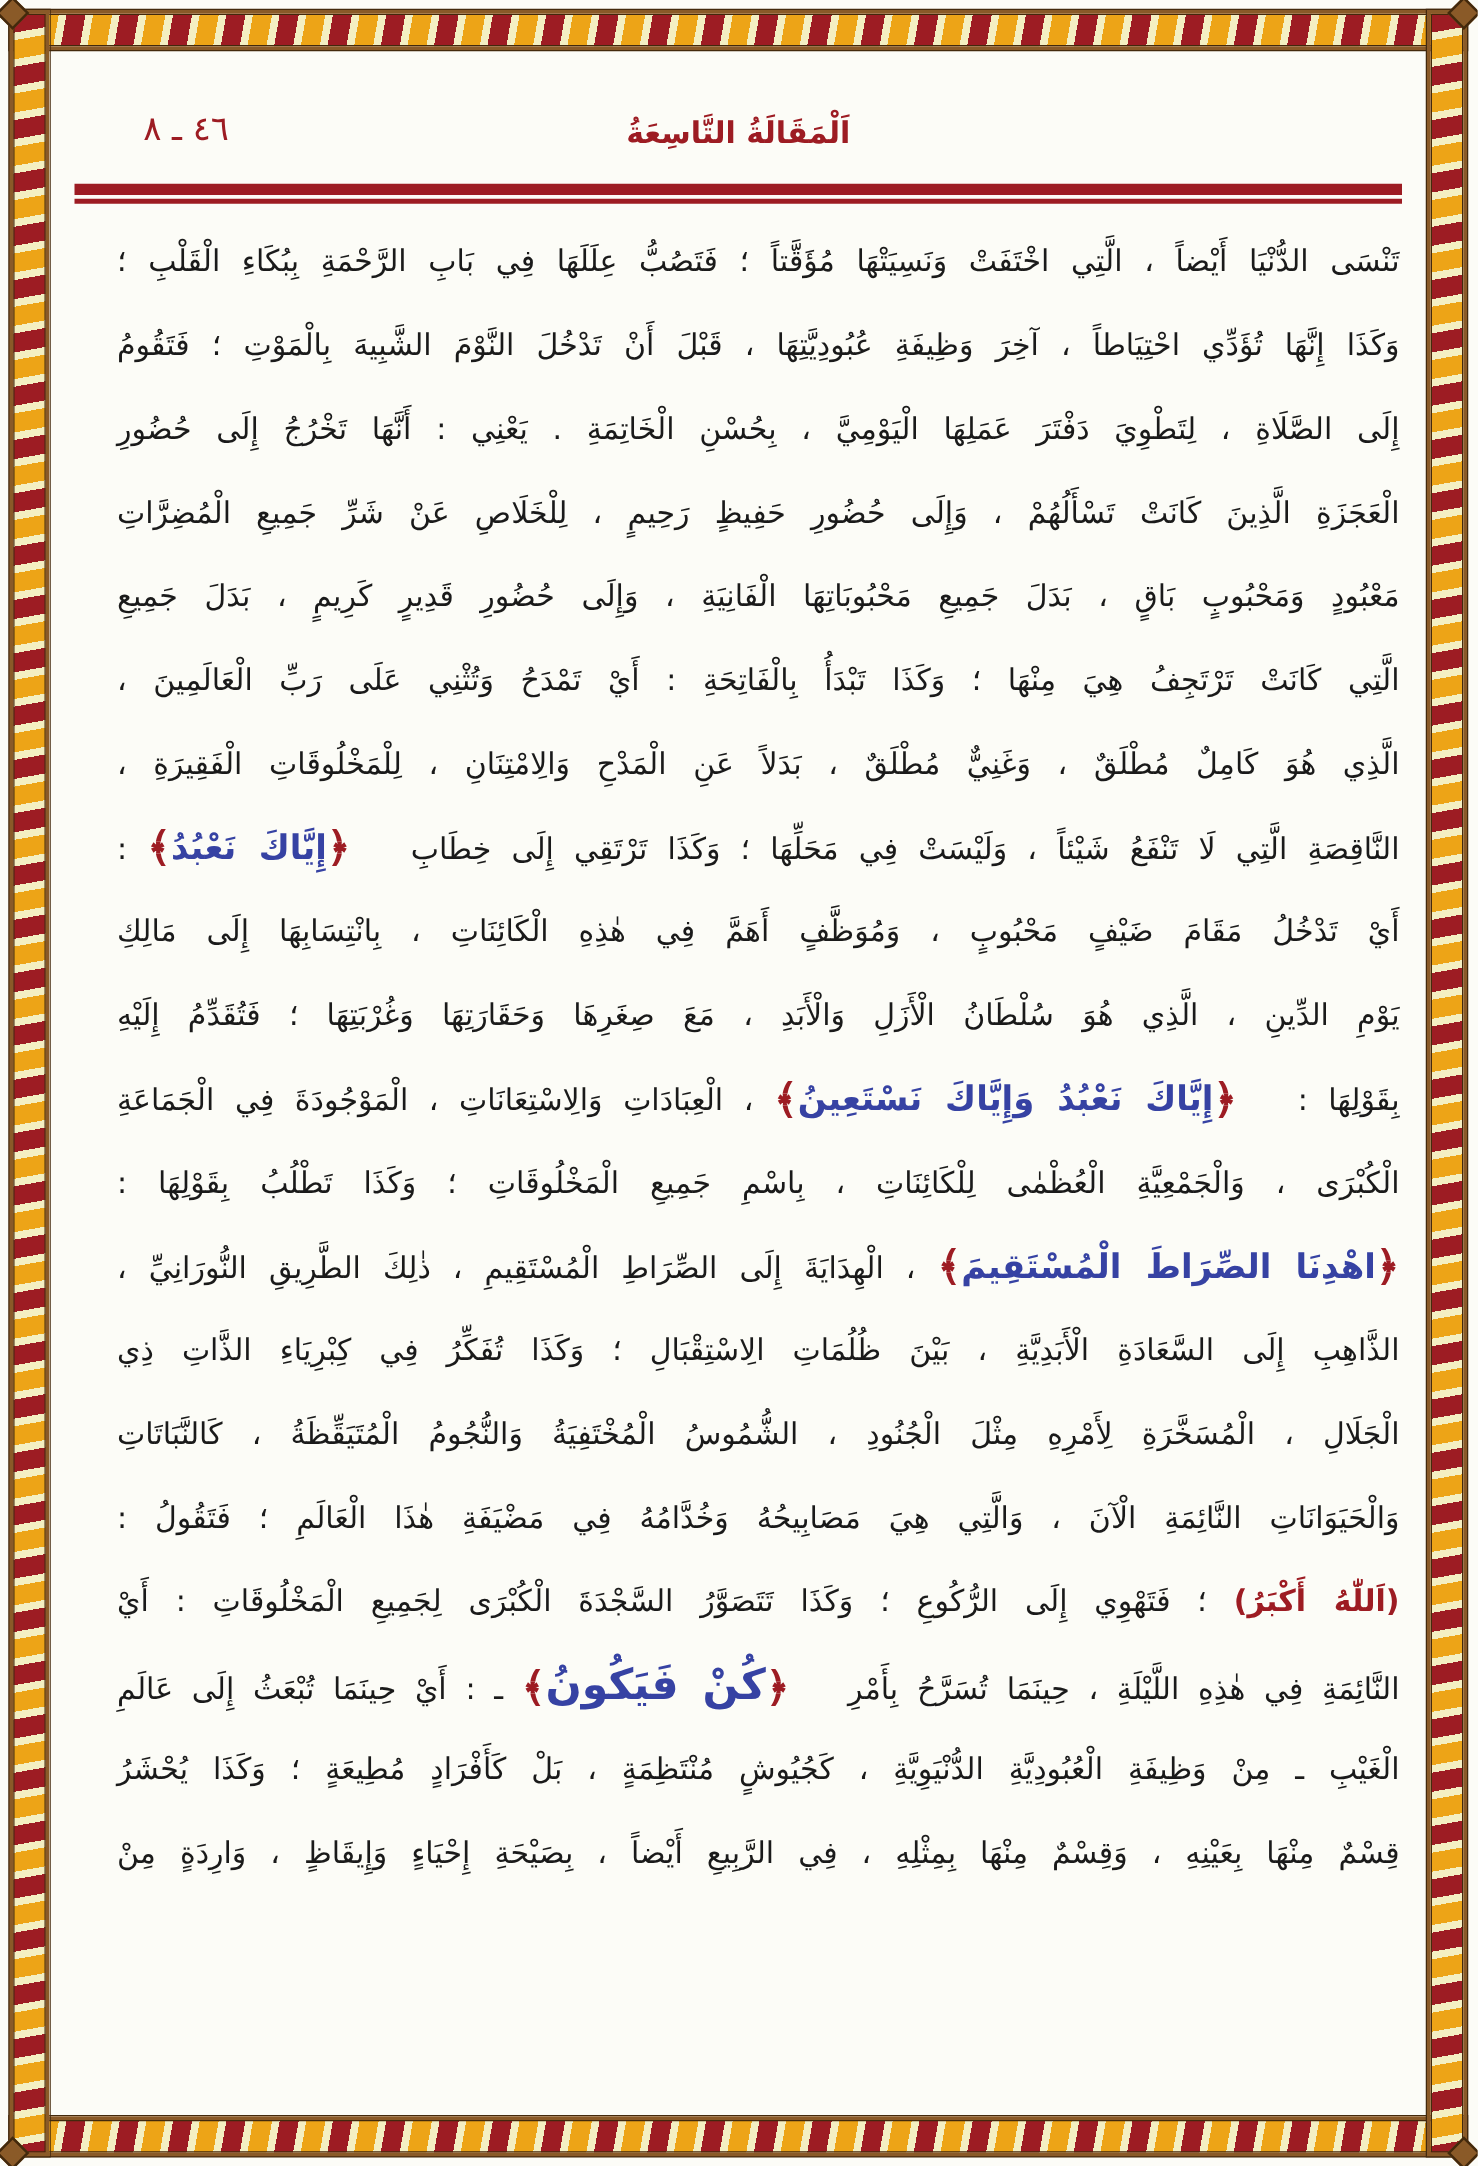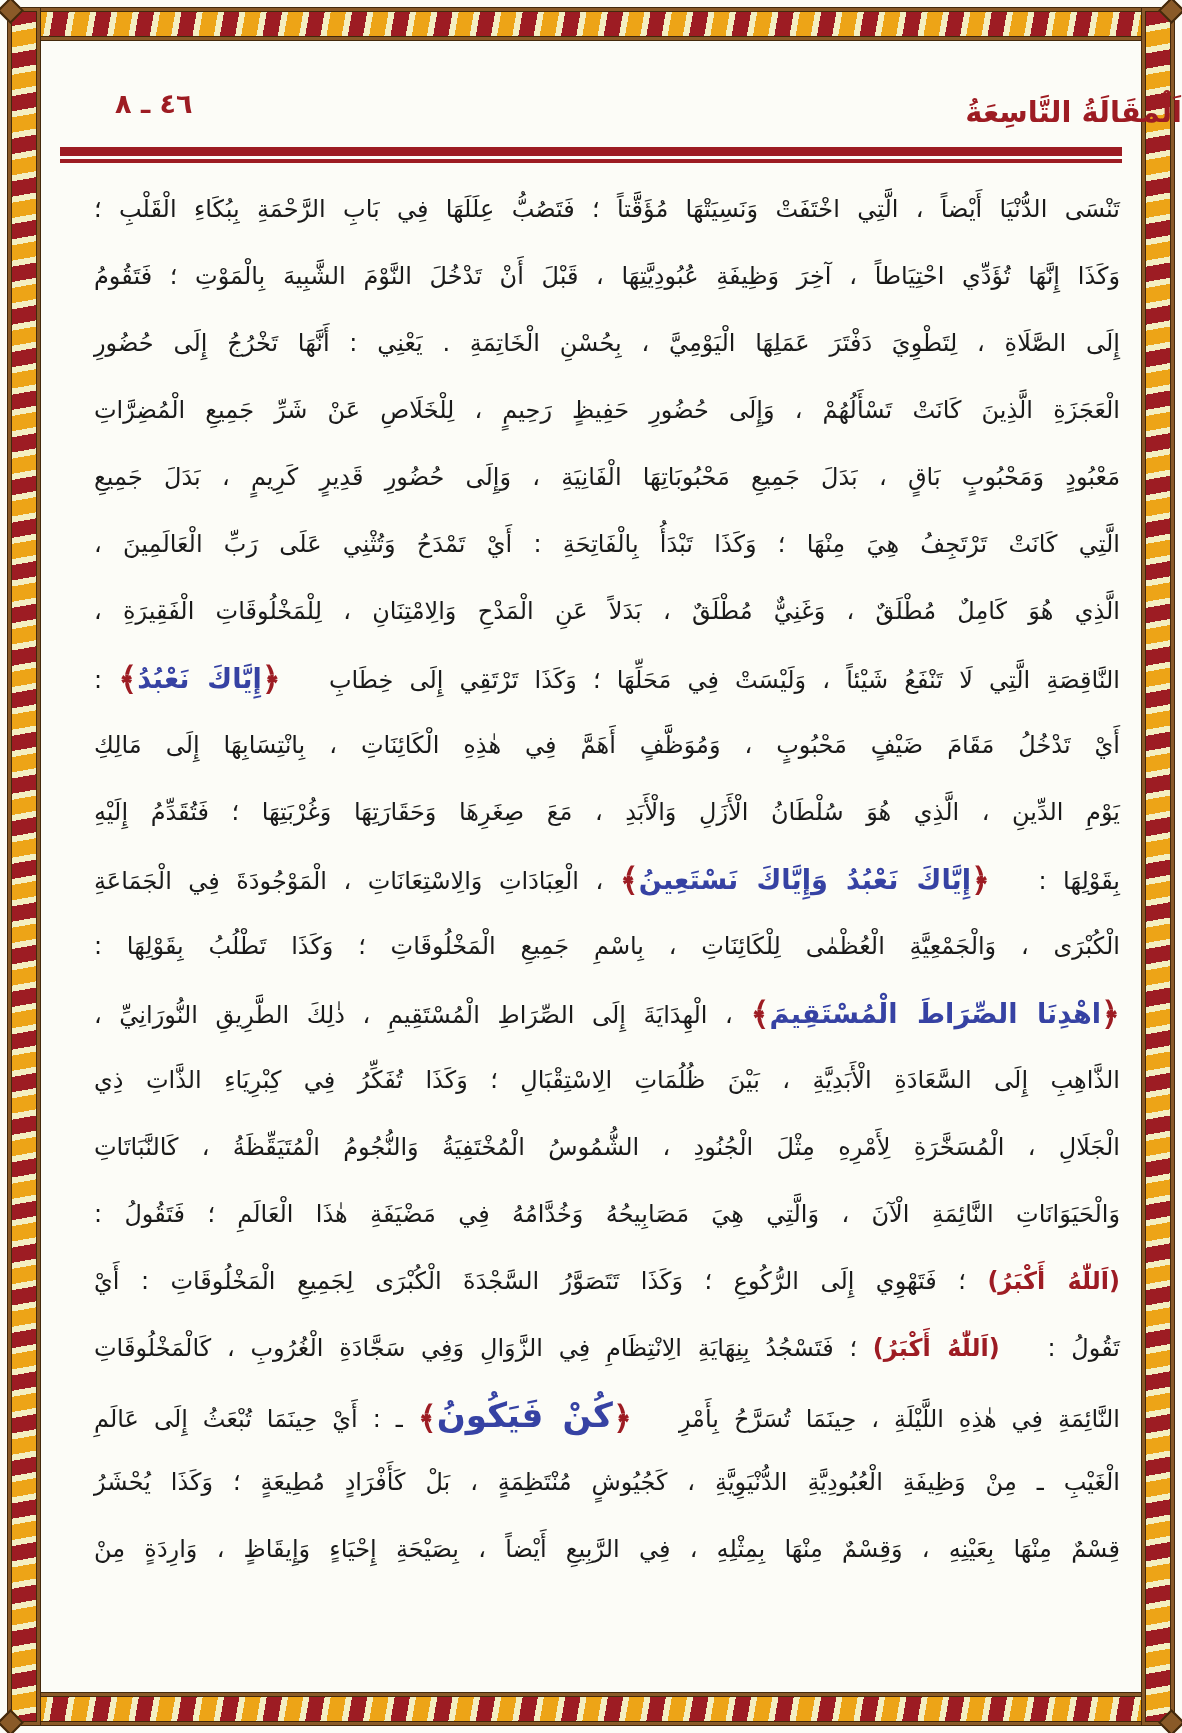--- a/index.html
+++ b/index.html
@@ -27,24 +27,24 @@
       var(--border-gold,#EDA417) 21px 36px,
       var(--border-cream,#F4EFC2) 36px 42px);}
   .strip-top{top:8px;} .strip-bottom{bottom:8px;}
   .strip-left{left:8px;} .strip-right{right:8px;}
   .corner{position:absolute;width:15px;height:15px;background:var(--border-brown,#8A5A28);
           border:2px solid var(--border-dark,#43290C);transform:rotate(45deg);}
   .corner-tl{top:1px;left:1px;} .corner-tr{top:1px;right:1px;}
   .corner-bl{bottom:1px;left:1px;} .corner-br{bottom:1px;right:1px;}
 
   
-  .title{position:absolute;top:76px;left:0;right:0;
-         font-size:29px;font-weight:bold;color:var(--accent-red,#9D1C23);}
+  .title{position:absolute;top:76px;left:0;right:0;text-align:center;
+         font-size:24px;font-weight:bold;color:var(--accent-red,#9D1C23);}
   .page-marker{position:absolute;top:88px;left:115px;
-         font-size:27px;font-weight:bold;color:var(--accent-red,#9D1C23);direction:rtl;}
+         font-size:27px;font-weight:normal;color:var(--accent-red,#9D1C23);direction:rtl;}
   .rule{position:absolute;top:147px;left:60px;right:60px;}
   .rule-thick{height:9px;background:var(--accent-red,#9D1C23);}
   .rule-gap{height:3px;}
   .rule-thin{height:4px;background:var(--accent-red,#9D1C23);}
 
   
   .body-text{position:absolute;top:176px;right:62px;left:62px;direction:rtl;
              color:var(--body-text,#1A1A1A);}
   .line{height:67px;line-height:67px;font-size:24px;
         text-align:justify;text-align-last:justify;white-space:nowrap;overflow:visible;}
@@ -89,19 +89,18 @@
       <div class="line"><span class="seg-text">النَّاقِصَةِ الَّتِي لَا تَنْفَعُ شَيْئاً ، وَلَيْسَتْ فِي مَحَلِّهَا ؛ وَكَذَا تَرْتَقِي إِلَى خِطَابِ </span><span class="seg-bracket">﴿</span><span class="seg-quran">إِيَّاكَ نَعْبُدُ</span><span class="seg-bracket">﴾</span><span class="seg-text"> :</span></div>
       <div class="line"><span class="seg-text">أَيْ تَدْخُلُ مَقَامَ ضَيْفٍ مَحْبُوبٍ ، وَمُوَظَّفٍ أَهَمَّ فِي هٰذِهِ الْكَائِنَاتِ ، بِانْتِسَابِهَا إِلَى مَالِكِ</span></div>
       <div class="line"><span class="seg-text">يَوْمِ الدِّينِ ، الَّذِي هُوَ سُلْطَانُ الْأَزَلِ وَالْأَبَدِ ، مَعَ صِغَرِهَا وَحَقَارَتِهَا وَغُرْبَتِهَا ؛ فَتُقَدِّمُ إِلَيْهِ</span></div>
       <div class="line"><span class="seg-text">بِقَوْلِهَا : </span><span class="seg-bracket">﴿</span><span class="seg-quran">إِيَّاكَ نَعْبُدُ وَإِيَّاكَ نَسْتَعِينُ</span><span class="seg-bracket">﴾</span><span class="seg-text"> ، الْعِبَادَاتِ وَالِاسْتِعَانَاتِ ، الْمَوْجُودَةَ فِي الْجَمَاعَةِ</span></div>
       <div class="line"><span class="seg-text">الْكُبْرَى ، وَالْجَمْعِيَّةِ الْعُظْمٰى لِلْكَائِنَاتِ ، بِاسْمِ جَمِيعِ الْمَخْلُوقَاتِ ؛ وَكَذَا تَطْلُبُ بِقَوْلِهَا :</span></div>
       <div class="line"><span class="seg-bracket">﴿</span><span class="seg-quran">اهْدِنَا الصِّرَاطَ الْمُسْتَقِيمَ</span><span class="seg-bracket">﴾</span><span class="seg-text"> ، الْهِدَايَةَ إِلَى الصِّرَاطِ الْمُسْتَقِيمِ ، ذٰلِكَ الطَّرِيقِ النُّورَانِيِّ ،</span></div>
       <div class="line"><span class="seg-text">الذَّاهِبِ إِلَى السَّعَادَةِ الْأَبَدِيَّةِ ، بَيْنَ ظُلُمَاتِ الِاسْتِقْبَالِ ؛ وَكَذَا تُفَكِّرُ فِي كِبْرِيَاءِ الذَّاتِ ذِي</span></div>
       <div class="line"><span class="seg-text">الْجَلَالِ ، الْمُسَخَّرَةِ لِأَمْرِهِ مِثْلَ الْجُنُودِ ، الشُّمُوسُ الْمُخْتَفِيَةُ وَالنُّجُومُ الْمُتَيَقِّظَةُ ، كَالنَّبَاتَاتِ</span></div>
       <div class="line"><span class="seg-text">وَالْحَيَوَانَاتِ النَّائِمَةِ الْآنَ ، وَالَّتِي هِيَ مَصَابِيحُهُ وَخُدَّامُهُ فِي مَضْيَفَةِ هٰذَا الْعَالَمِ ؛ فَتَقُولُ :</span></div>
       <div class="line"><span class="seg-dhikr">(اَللّٰهُ أَكْبَرُ)</span><span class="seg-text"> ؛ فَتَهْوِي إِلَى الرُّكُوعِ ؛ وَكَذَا تَتَصَوَّرُ السَّجْدَةَ الْكُبْرَى لِجَمِيعِ الْمَخْلُوقَاتِ : أَيْ</span></div>
-      <div class="line"><span class="seg-text">تَقُولُ : </span><span class="seg-dhikr">(اَللّٰهُ أَكْبَرُ)</span><span class="seg-text"> ؛ فَتَسْجُدُ بِنِهَايَةِ الِانْتِظَامِ فِي الزَّوَالِ وَفِي سَجَّادَةِ الْغُرُوبِ ، كَالْمَخْلُوقَاتِ</span></div>
       <div class="line"><span class="seg-text">النَّائِمَةِ فِي هٰذِهِ اللَّيْلَةِ ، حِينَمَا تُسَرَّحُ بِأَمْرِ </span><span class="seg-bracket">﴿</span><span class="seg-quran seg-quran-big">كُنْ فَيَكُونُ</span><span class="seg-bracket">﴾</span><span class="seg-text"> ـ : أَيْ حِينَمَا تُبْعَثُ إِلَى عَالَمِ</span></div>
       <div class="line"><span class="seg-text">الْغَيْبِ ـ مِنْ وَظِيفَةِ الْعُبُودِيَّةِ الدُّنْيَوِيَّةِ ، كَجُيُوشٍ مُنْتَظِمَةٍ ، بَلْ كَأَفْرَادٍ مُطِيعَةٍ ؛ وَكَذَا يُحْشَرُ</span></div>
       <div class="line"><span class="seg-text">قِسْمٌ مِنْهَا بِعَيْنِهِ ، وَقِسْمٌ مِنْهَا بِمِثْلِهِ ، فِي الرَّبِيعِ أَيْضاً ، بِصَيْحَةِ إِحْيَاءٍ وَإِيقَاظٍ ، وَارِدَةٍ مِنْ</span></div>
     </main>
 
 </div>
 
 </body></html>

